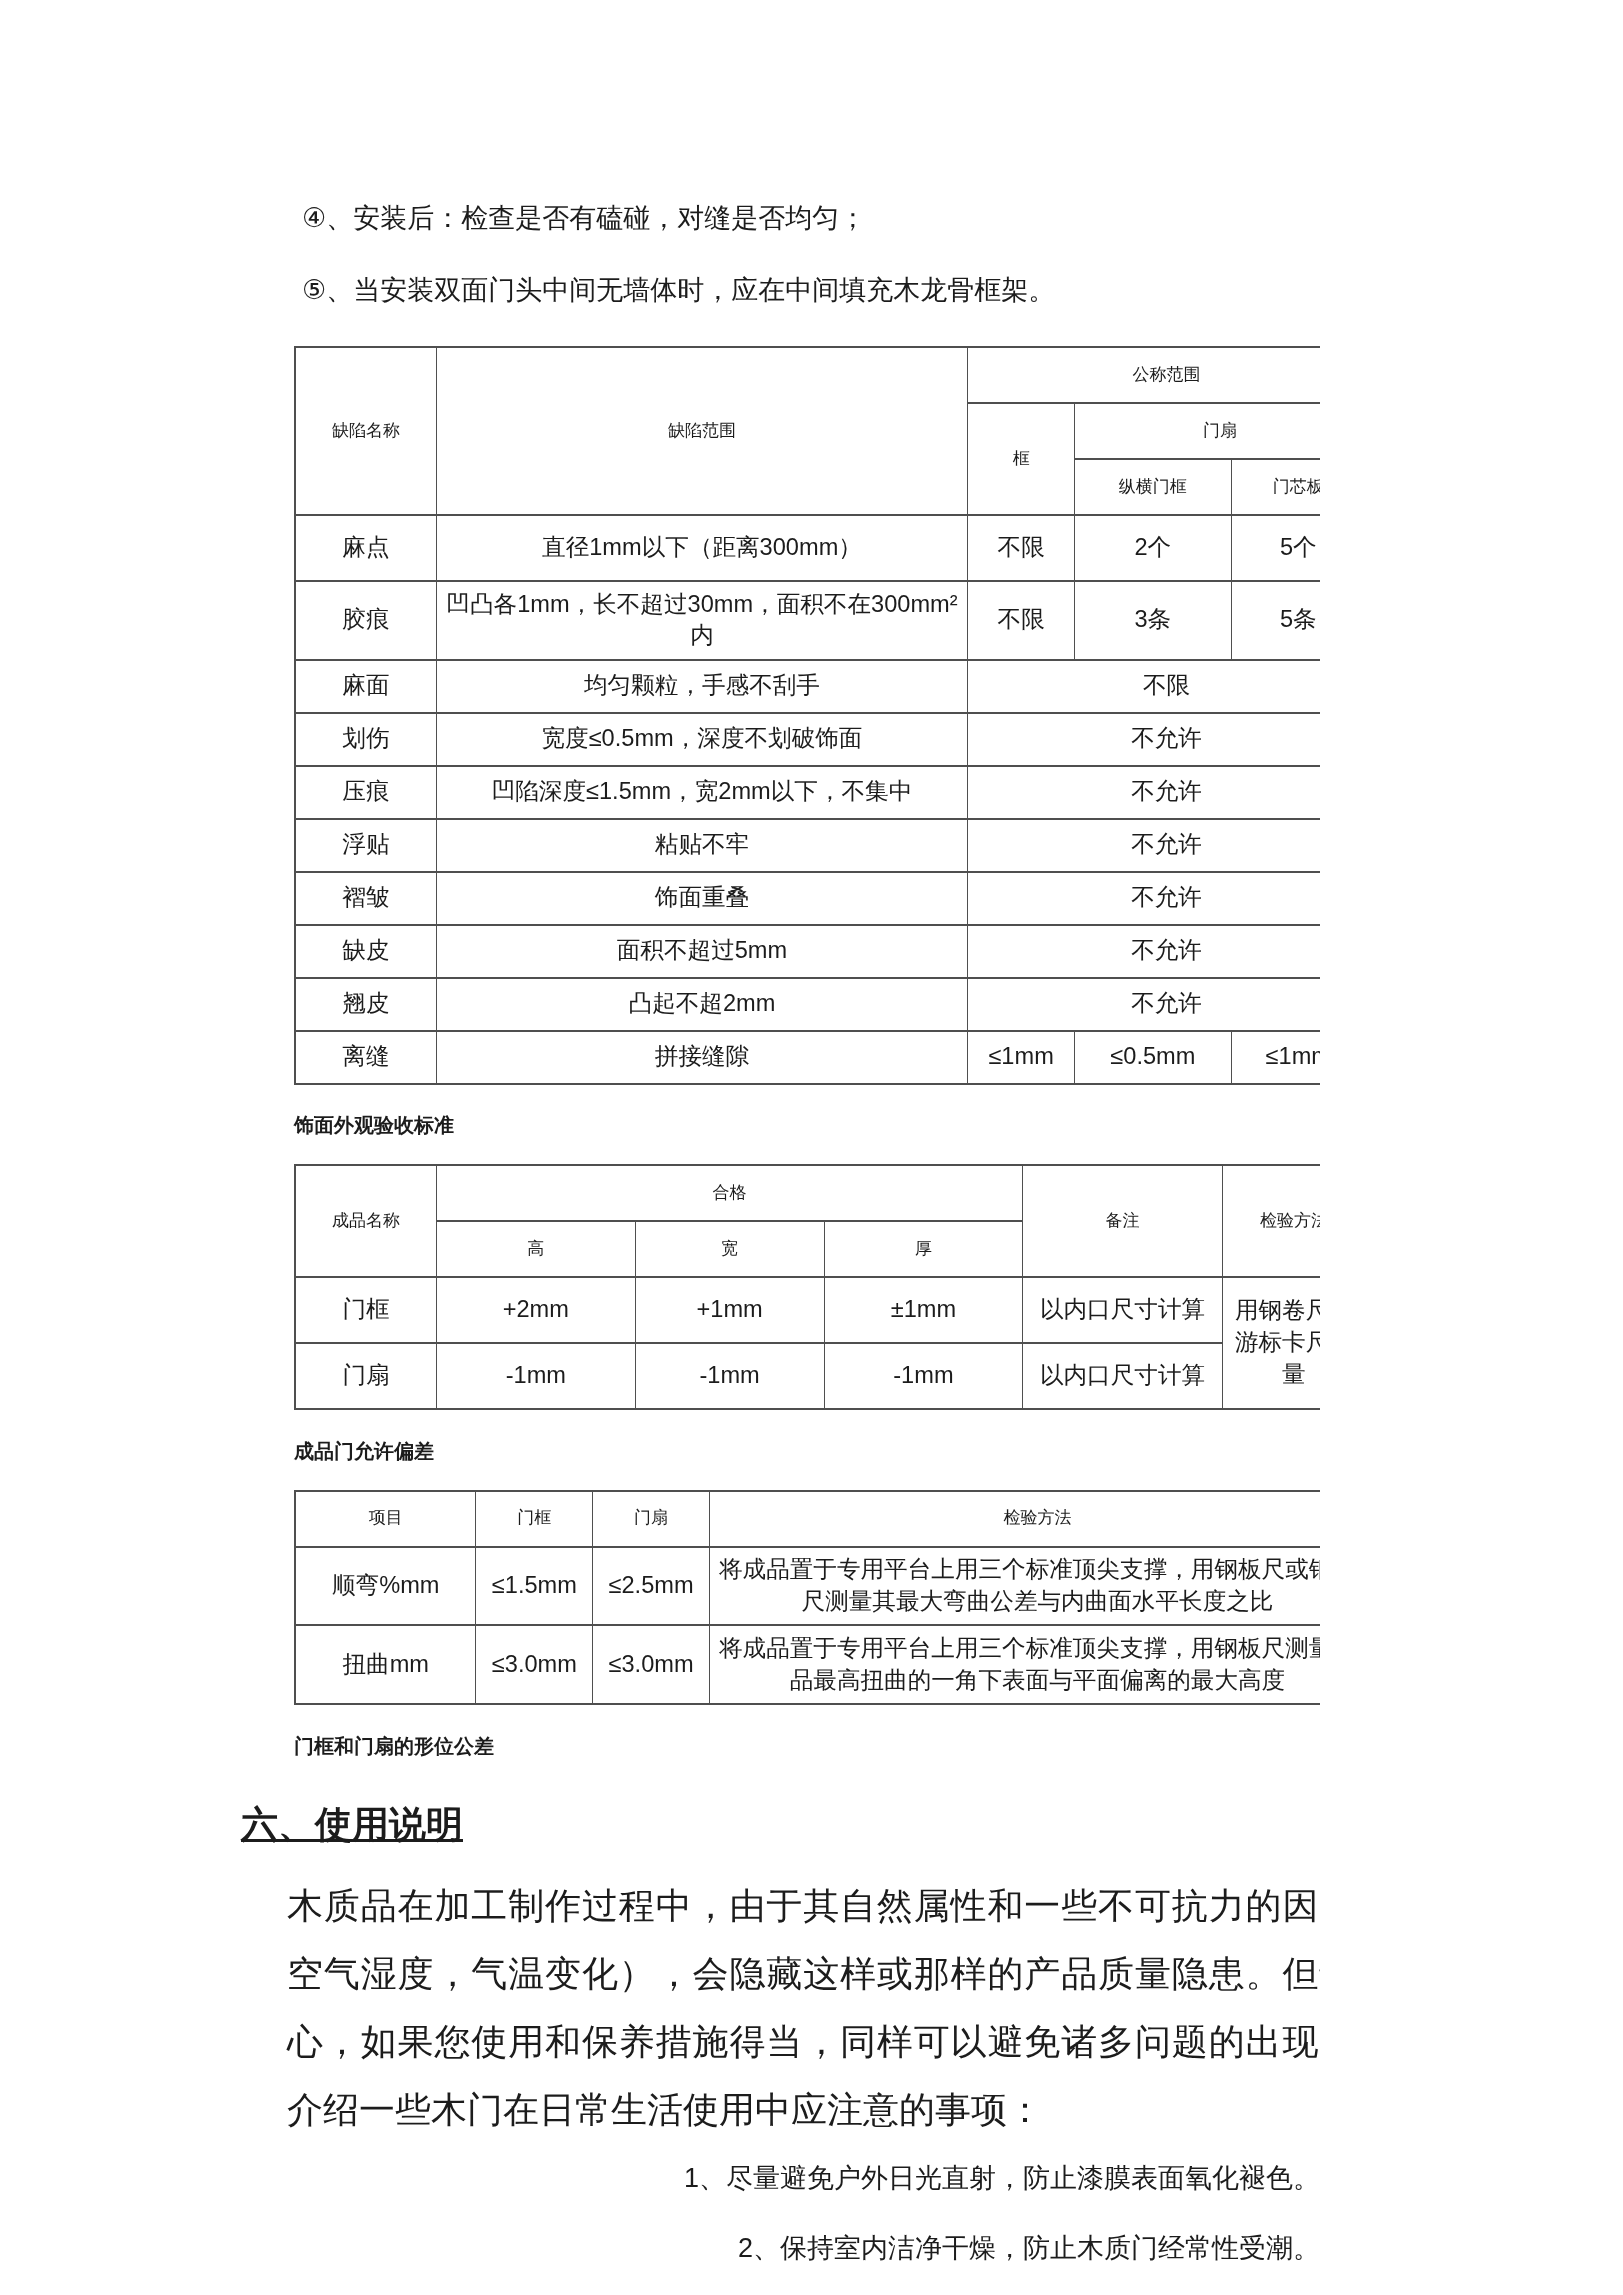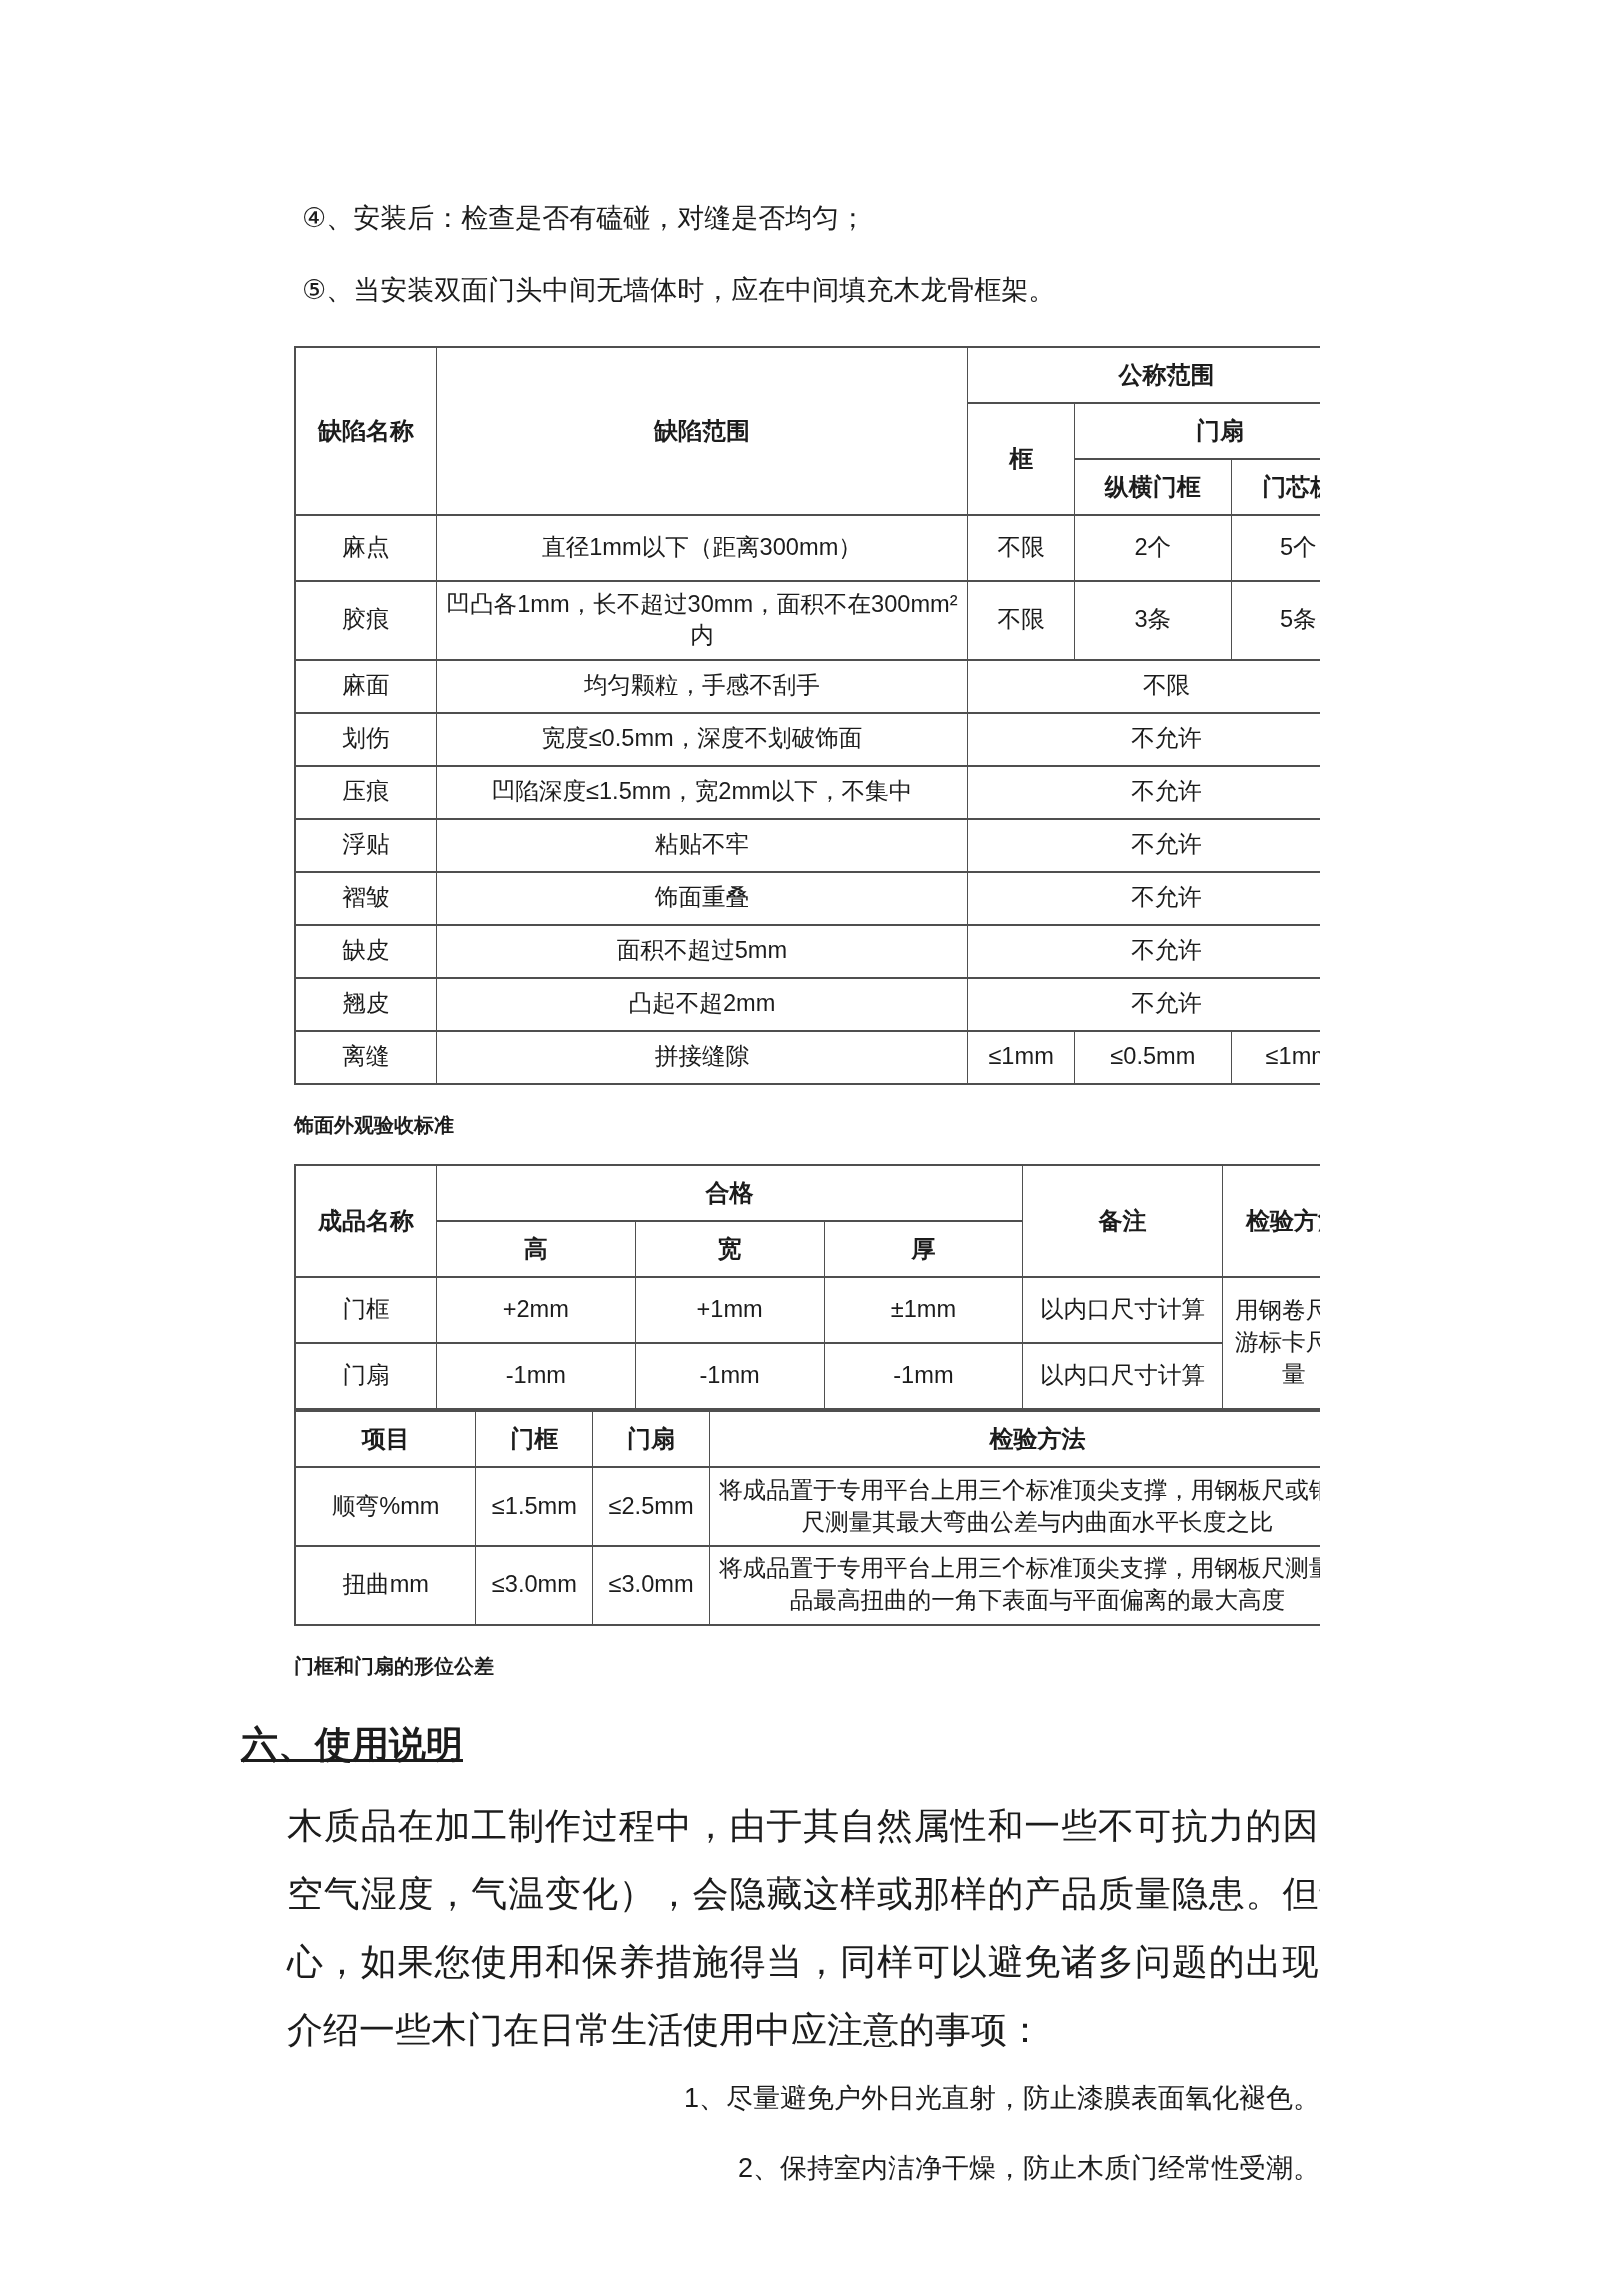--- a/index.html
+++ b/index.html
@@ -46,22 +46,22 @@
     border-top-width: 2px;
     border-bottom-width: 2px;
     text-align: center;
     vertical-align: middle;
     font-size: 23.6px;
     line-height: 1.35;
     padding: 6.5px 5.2px;
     overflow: hidden;
   }
   table.tbl td.hd {
-    font-weight: bold;
-    font-size: 24px;
+    font-weight: normal;
+    font-size: 17px;
   }
   .caption {
     width: 1073px;
     margin-left: 294px;
     text-align: left;
     font-weight: bold;
     font-size: 20px;
     margin-top: 27.5px;
     margin-bottom: 25px;
   }
@@ -221,20 +221,21 @@
       <tr class="row-tall">
         <td>门扇</td>
         <td>-1mm</td>
         <td>-1mm</td>
         <td>-1mm</td>
         <td>以内口尺寸计算</td>
       </tr>
     </tbody>
       </table>
   </div>
+  <div class="caption">成品门允许偏差</div>
 
   <div class="tbl-wrap">
     <table class="tbl">
       <colgroup>
         <col style="width:16.9%">
           <col style="width:10.9%">
           <col style="width:10.9%">
           <col style="width:61.3%">
       </colgroup>
       <tbody>

